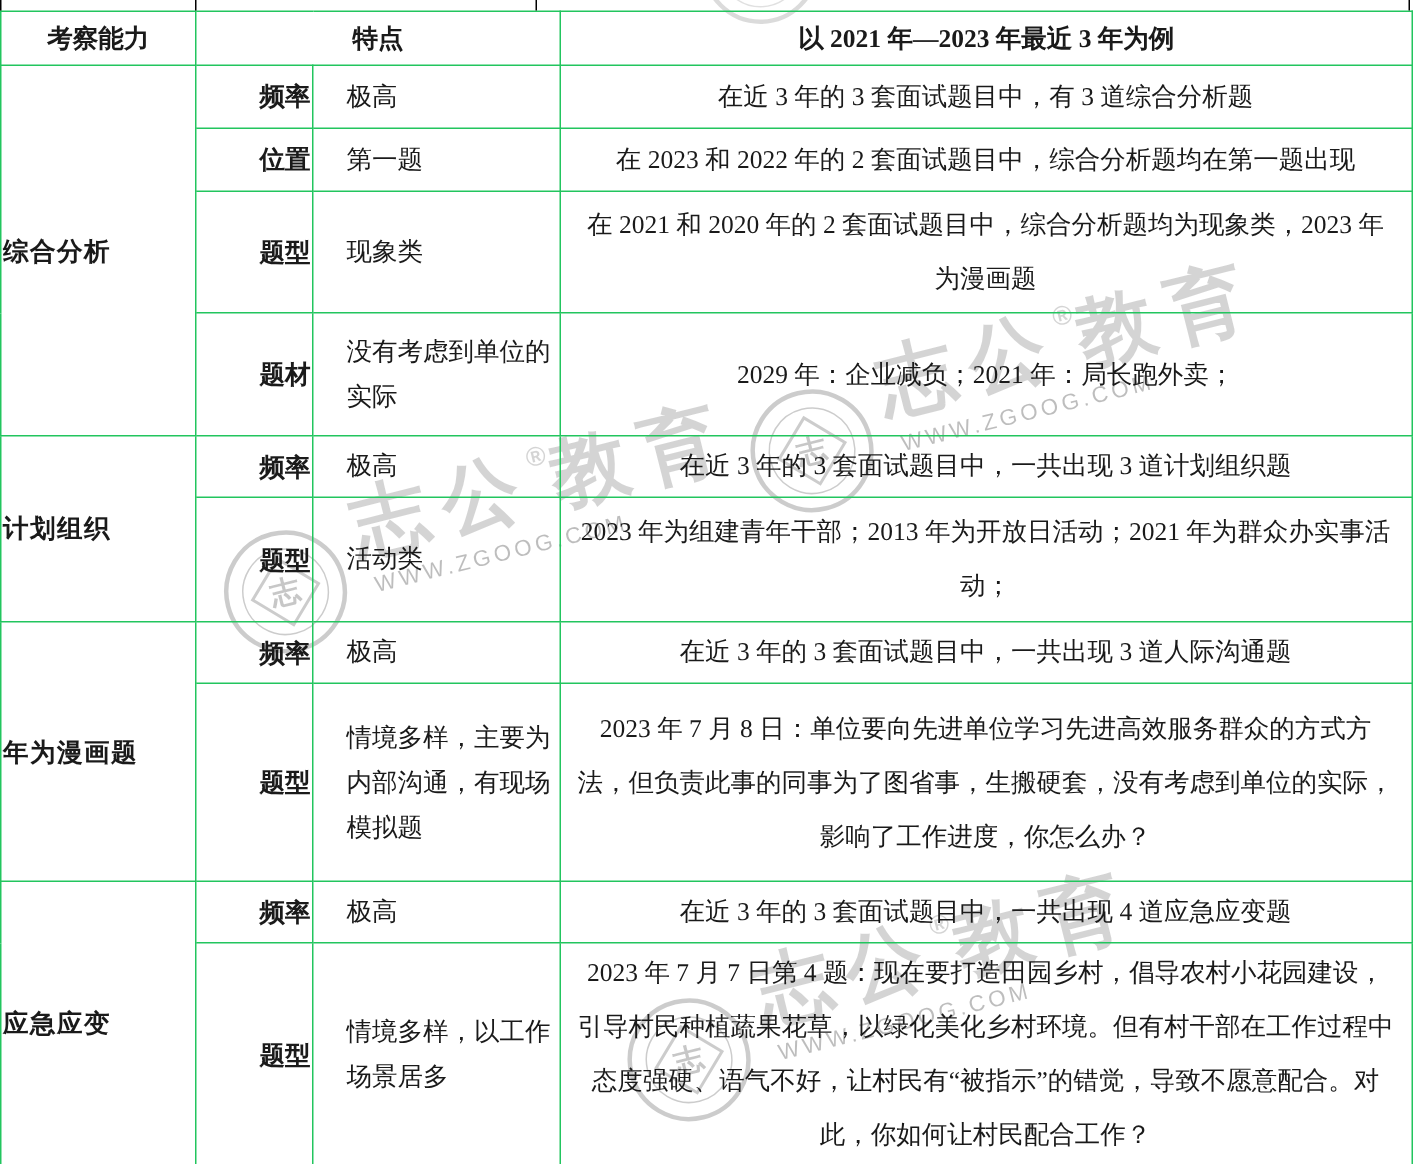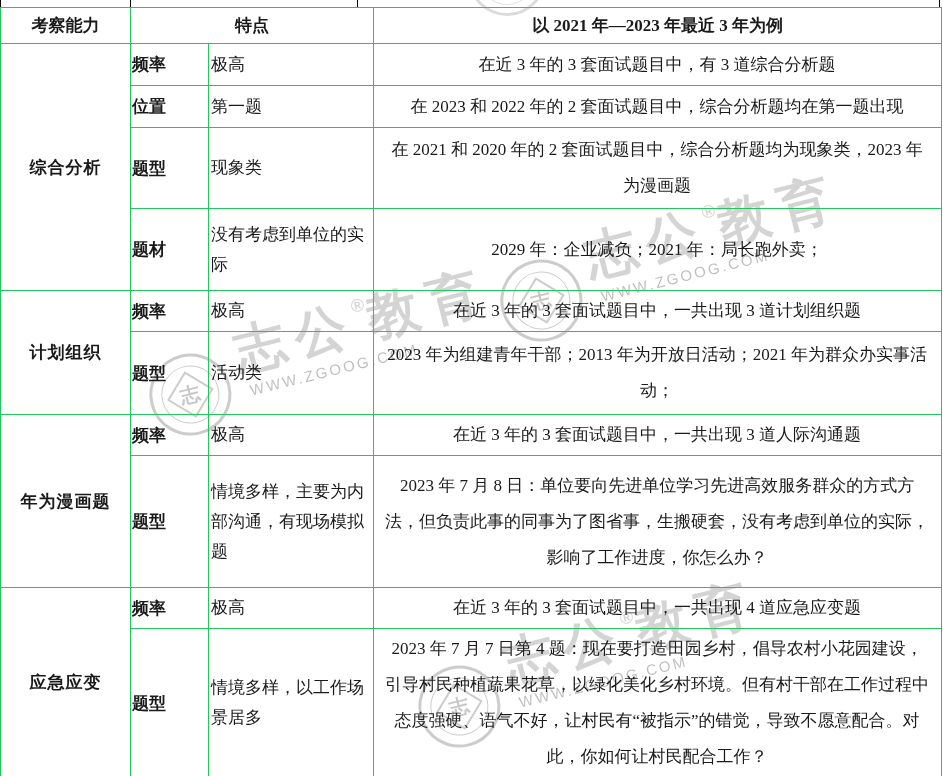--- a/index.html
+++ b/index.html
@@ -31,23 +31,23 @@
   
   #content{position:relative;z-index:1;}
   .strip{position:relative;width:941px;background:transparent;}
   .strip-top{height:7px;}
   .vl{position:absolute;top:0;bottom:0;width:1px;background:#000;display:block;}
 
   table{border-collapse:collapse;table-layout:fixed;width:941px;background:transparent;}
   td,th{border:1px solid #22c55e;vertical-align:middle;overflow:hidden;
         font-size:17px;font-weight:normal;background:transparent;font-family:Liberation Serif, serif;}
   th{font-weight:bold;text-align:center;}
-  .c-ability{text-align:center;font-weight:bold;letter-spacing:1px;}
-  .c-label{text-align:left;font-weight:bold;}
-  .c-value{text-align:left;padding:2px 6px 2px 2px;line-height:30px;margin-left:28px;}
+  .c-ability{font-weight:bold;letter-spacing:1px;}
+  .c-label{text-align:right;font-weight:bold;}
+  .c-value{text-align:left;padding:2px 6px 2px 22px;line-height:30px;margin-left:28px;}
   .c-example{text-align:center;padding:2px 10px 2px 9px;line-height:36px;}
 
   tr.h-head{height:36px;} tr.h42{height:42px;} tr.h81{height:81px;} tr.h82{height:82px;}
   tr.h40{height:40px;} tr.h83{height:83px;} tr.h132{height:132px;} tr.h141{height:141px;}
 </style>
 </head>
 <body>
 
 <div id="page">
 

